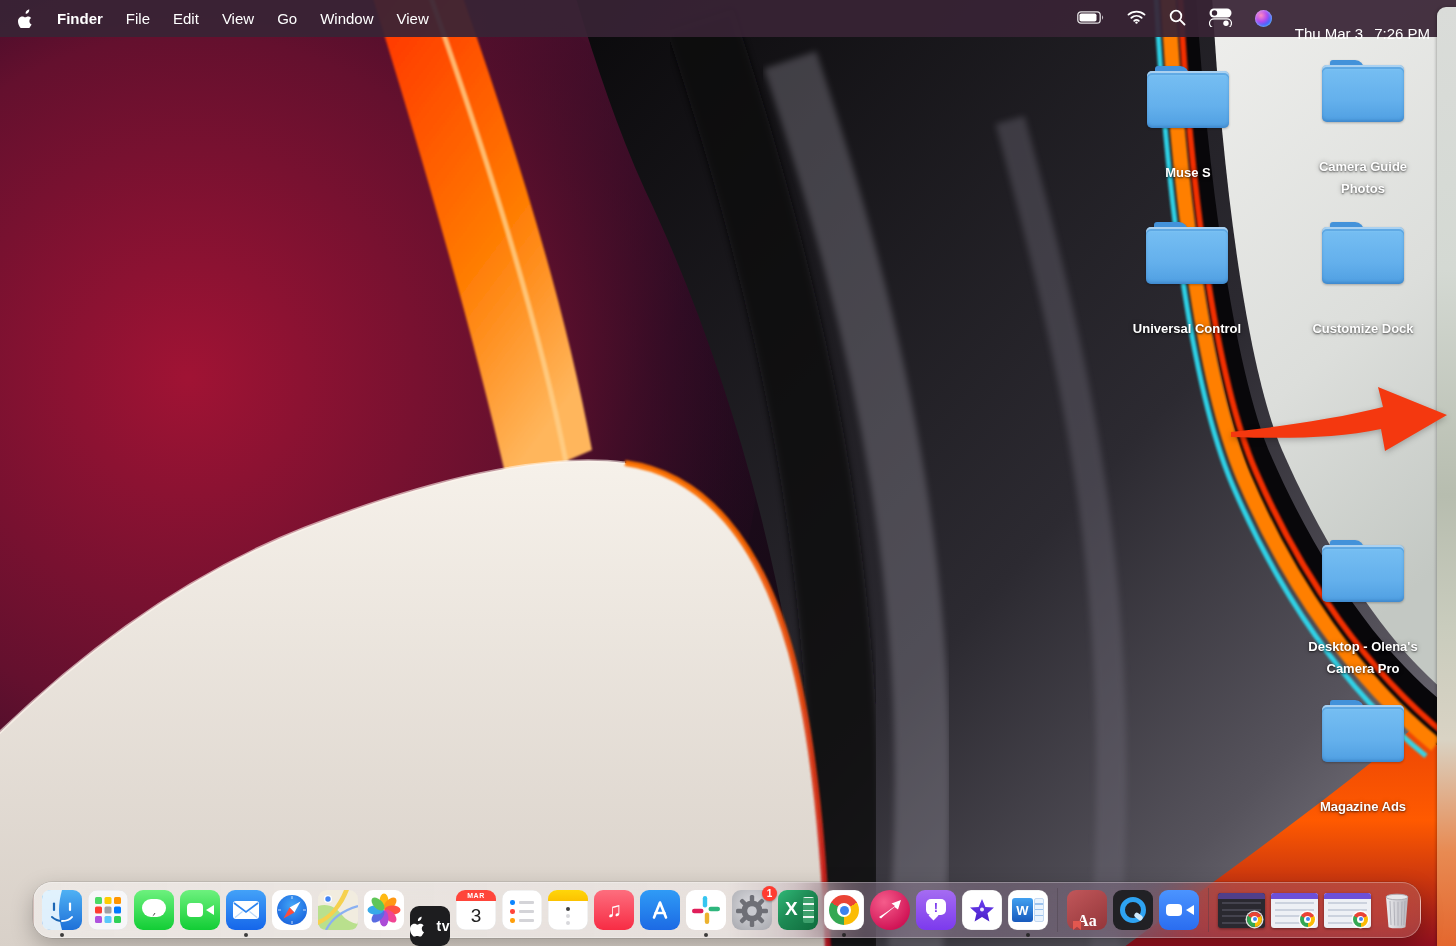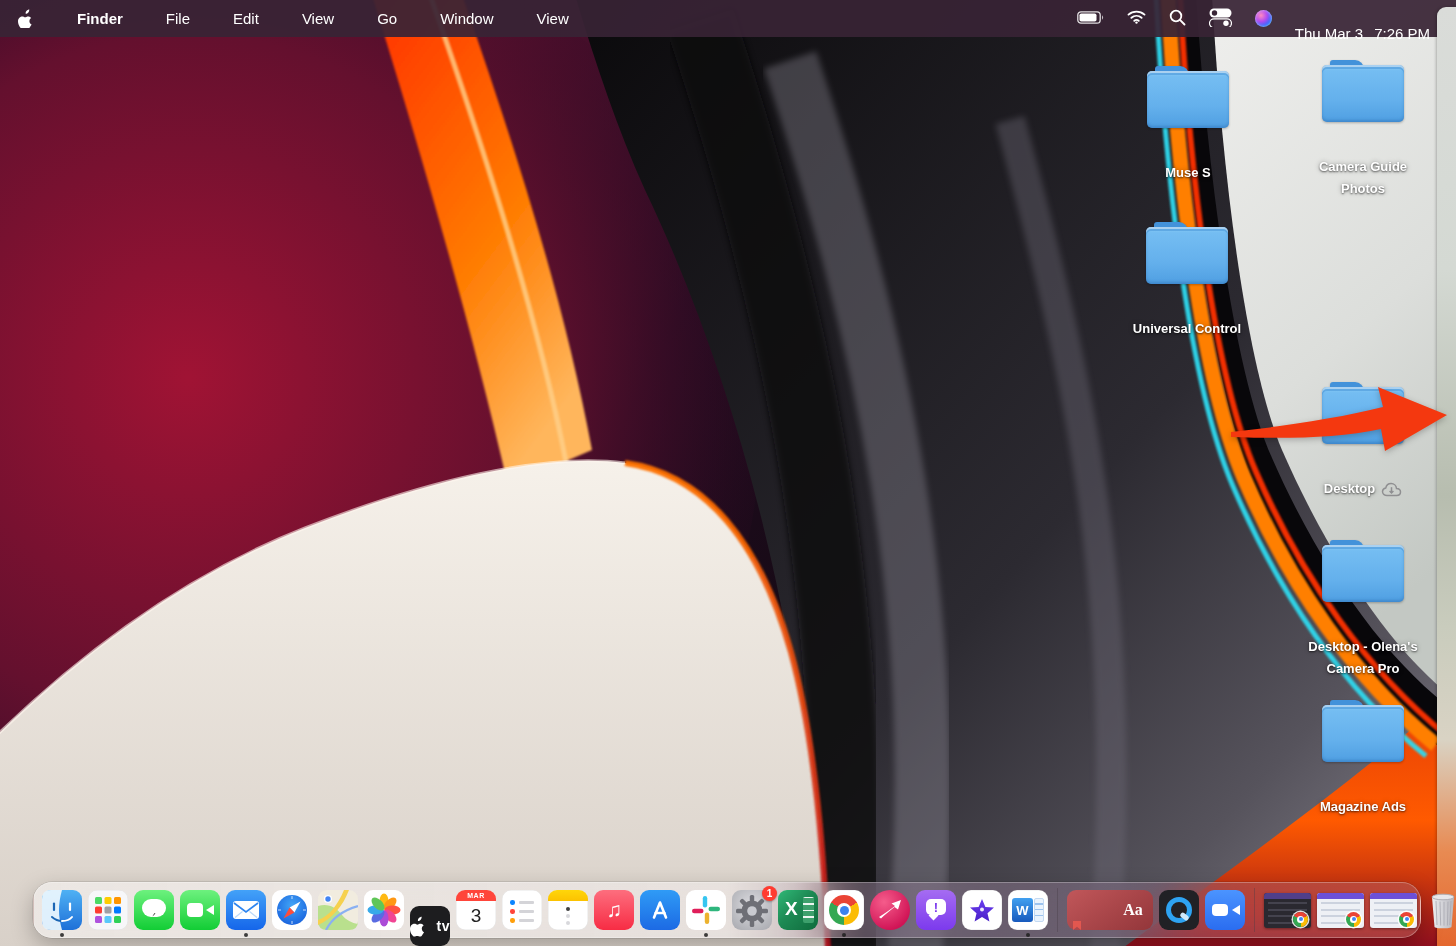--- a/index.html
+++ b/index.html
@@ -9,21 +9,21 @@
   
   .wallpaper{position:absolute;inset:0;width:1456px;height:946px;z-index:0;}
 
   
   .edge-strip{position:absolute;top:7px;right:0;width:19px;height:939px;z-index:55;
     border-top-left-radius:9px;box-shadow:-1px 0 3px rgba(0,0,0,.25);
     background:linear-gradient(180deg,#dadcd9 0%,#d4d9d3 28%,#b7bdaf 52%,#c9ccbd 66%,#d9d3c4 78%,#e88a52 90%,#e4672e 100%);}
 
   
   .menubar{position:absolute;top:0;left:0;width:100%;height:37px;z-index:50;box-sizing:border-box;
-    display:flex;align-items:center;gap:43px;padding:0 26px 0 18px;
+    display:flex;align-items:center;gap:23px;padding:0 26px 0 18px;
     background:rgba(56,36,53,0.93);color:#fff;font-size:15px;}
   .mb-item{cursor:default;white-space:nowrap;}
   .mb-bold{font-weight:700;}
   .mb-apple{display:flex;align-items:center;}
   .mb-right{margin-left:auto;display:flex;align-items:center;gap:23px;}
   .mb-datetime{display:flex;gap:11px;white-space:nowrap;margin-top:29px;}
   .siri-orb{width:17px;height:17px;border-radius:50%;display:inline-block;
     background:radial-gradient(circle at 35% 32%,#ff8ac2 0%,#b14cf0 38%,#2f6bff 68%,#0fa56f 100%);
     box-shadow:inset 0 0 3px rgba(255,255,255,.6);}
 
@@ -127,21 +127,21 @@
   .di-imovie{background:#fff;box-shadow:inset 0 0 0 .5px rgba(0,0,0,.1);}
   
   .di-word{background:#fff;box-shadow:inset 0 0 0 .5px rgba(0,0,0,.1);}
   .w-block{position:absolute;left:4px;top:8px;width:21px;height:24px;border-radius:3px;
     background:linear-gradient(180deg,#41a0f0,#185abd);display:flex;align-items:center;justify-content:center;
     color:#fff;font-size:13px;font-weight:700;}
   .w-doc{position:absolute;right:4px;top:8px;width:10px;height:24px;border-radius:2px;background:#eaf3fd;
     background-image:repeating-linear-gradient(180deg,#9cc3ef 0 1.5px,transparent 1.5px 6px);
     background-position:0 4px;background-repeat:no-repeat;background-size:10px 16px;border:.5px solid #c3d9f2;box-sizing:border-box;}
   
-  .di-dict{background:linear-gradient(145deg,#c1575a 0%,#93363a 100%);display:flex;align-items:center;justify-content:center;padding-left:46px;}
+  .di-dict{background:linear-gradient(145deg,#c1575a 0%,#93363a 100%);display:flex;align-items:flex-end;justify-content:center;}
   .dict-label{color:#fff;font-family:"Liberation Serif",serif;font-size:16px;font-weight:700;}
   .di-dict::after{content:'';position:absolute;left:6px;bottom:0;width:8px;height:9px;background:#e2574f;
     clip-path:polygon(0 0,100% 0,100% 100%,50% 65%,0 100%);}
   
   .di-qt{background:#212125;}
   .q-ring{position:absolute;inset:7px;border-radius:50%;border:5px solid #2ea3f2;box-sizing:border-box;}
   .q-ring::after{content:'';position:absolute;right:-2px;bottom:-1px;width:9px;height:5px;background:#cfe9fb;
     transform:rotate(38deg);border-radius:2px;}
   
   .di-zoom{background:linear-gradient(180deg,#4b94ff 0%,#2a6df0 100%);}
@@ -300,30 +300,23 @@
     <div class="flabel">Muse S</div>
   </div>
   <div class="folder f-camera">
     <div class="folder-icon"></div>
     <div class="flabel">Camera Guide Photos</div>
   </div>
   <div class="folder f-universal">
     <div class="folder-icon"></div>
     <div class="flabel">Universal Control</div>
   </div>
-  <div class="folder f-desktop">
+  <div class="folder f-customize">
     <div class="folder-icon"></div>
-    <div class="flabel flabel-row">
-      <span>Desktop</span>
-      <svg width="21" height="15" viewBox="0 0 21 15">
-          <path d="M6,13.5 C3.5,13.5 1.5,11.8 1.5,9.6 C1.5,7.7 2.9,6.2 4.8,5.9 C5.3,3.4 7.5,1.5 10.1,1.5 C13,1.5 15.3,3.7 15.5,6.5 C17.7,6.6 19.5,8.1 19.5,10 C19.5,12 17.8,13.5 15.6,13.5 Z" fill="none" stroke="#8f8f91" stroke-width="1.5"></path>
-          <line x1="10.5" y1="5.2" x2="10.5" y2="10.6" stroke="#8f8f91" stroke-width="1.5"></line>
-          <path d="M8.6,8.9 L10.5,10.9 L12.4,8.9" fill="none" stroke="#8f8f91" stroke-width="1.5"></path>
-        </svg>
-    </div>
+    <div class="flabel">Customize Dock</div>
   </div>
   <div class="folder f-olena">
     <div class="folder-icon"></div>
     <div class="flabel">Desktop - Olena's Camera Pro</div>
   </div>
   <div class="folder f-magazine">
     <div class="folder-icon"></div>
     <div class="flabel">Magazine Ads</div>
   </div>
 

